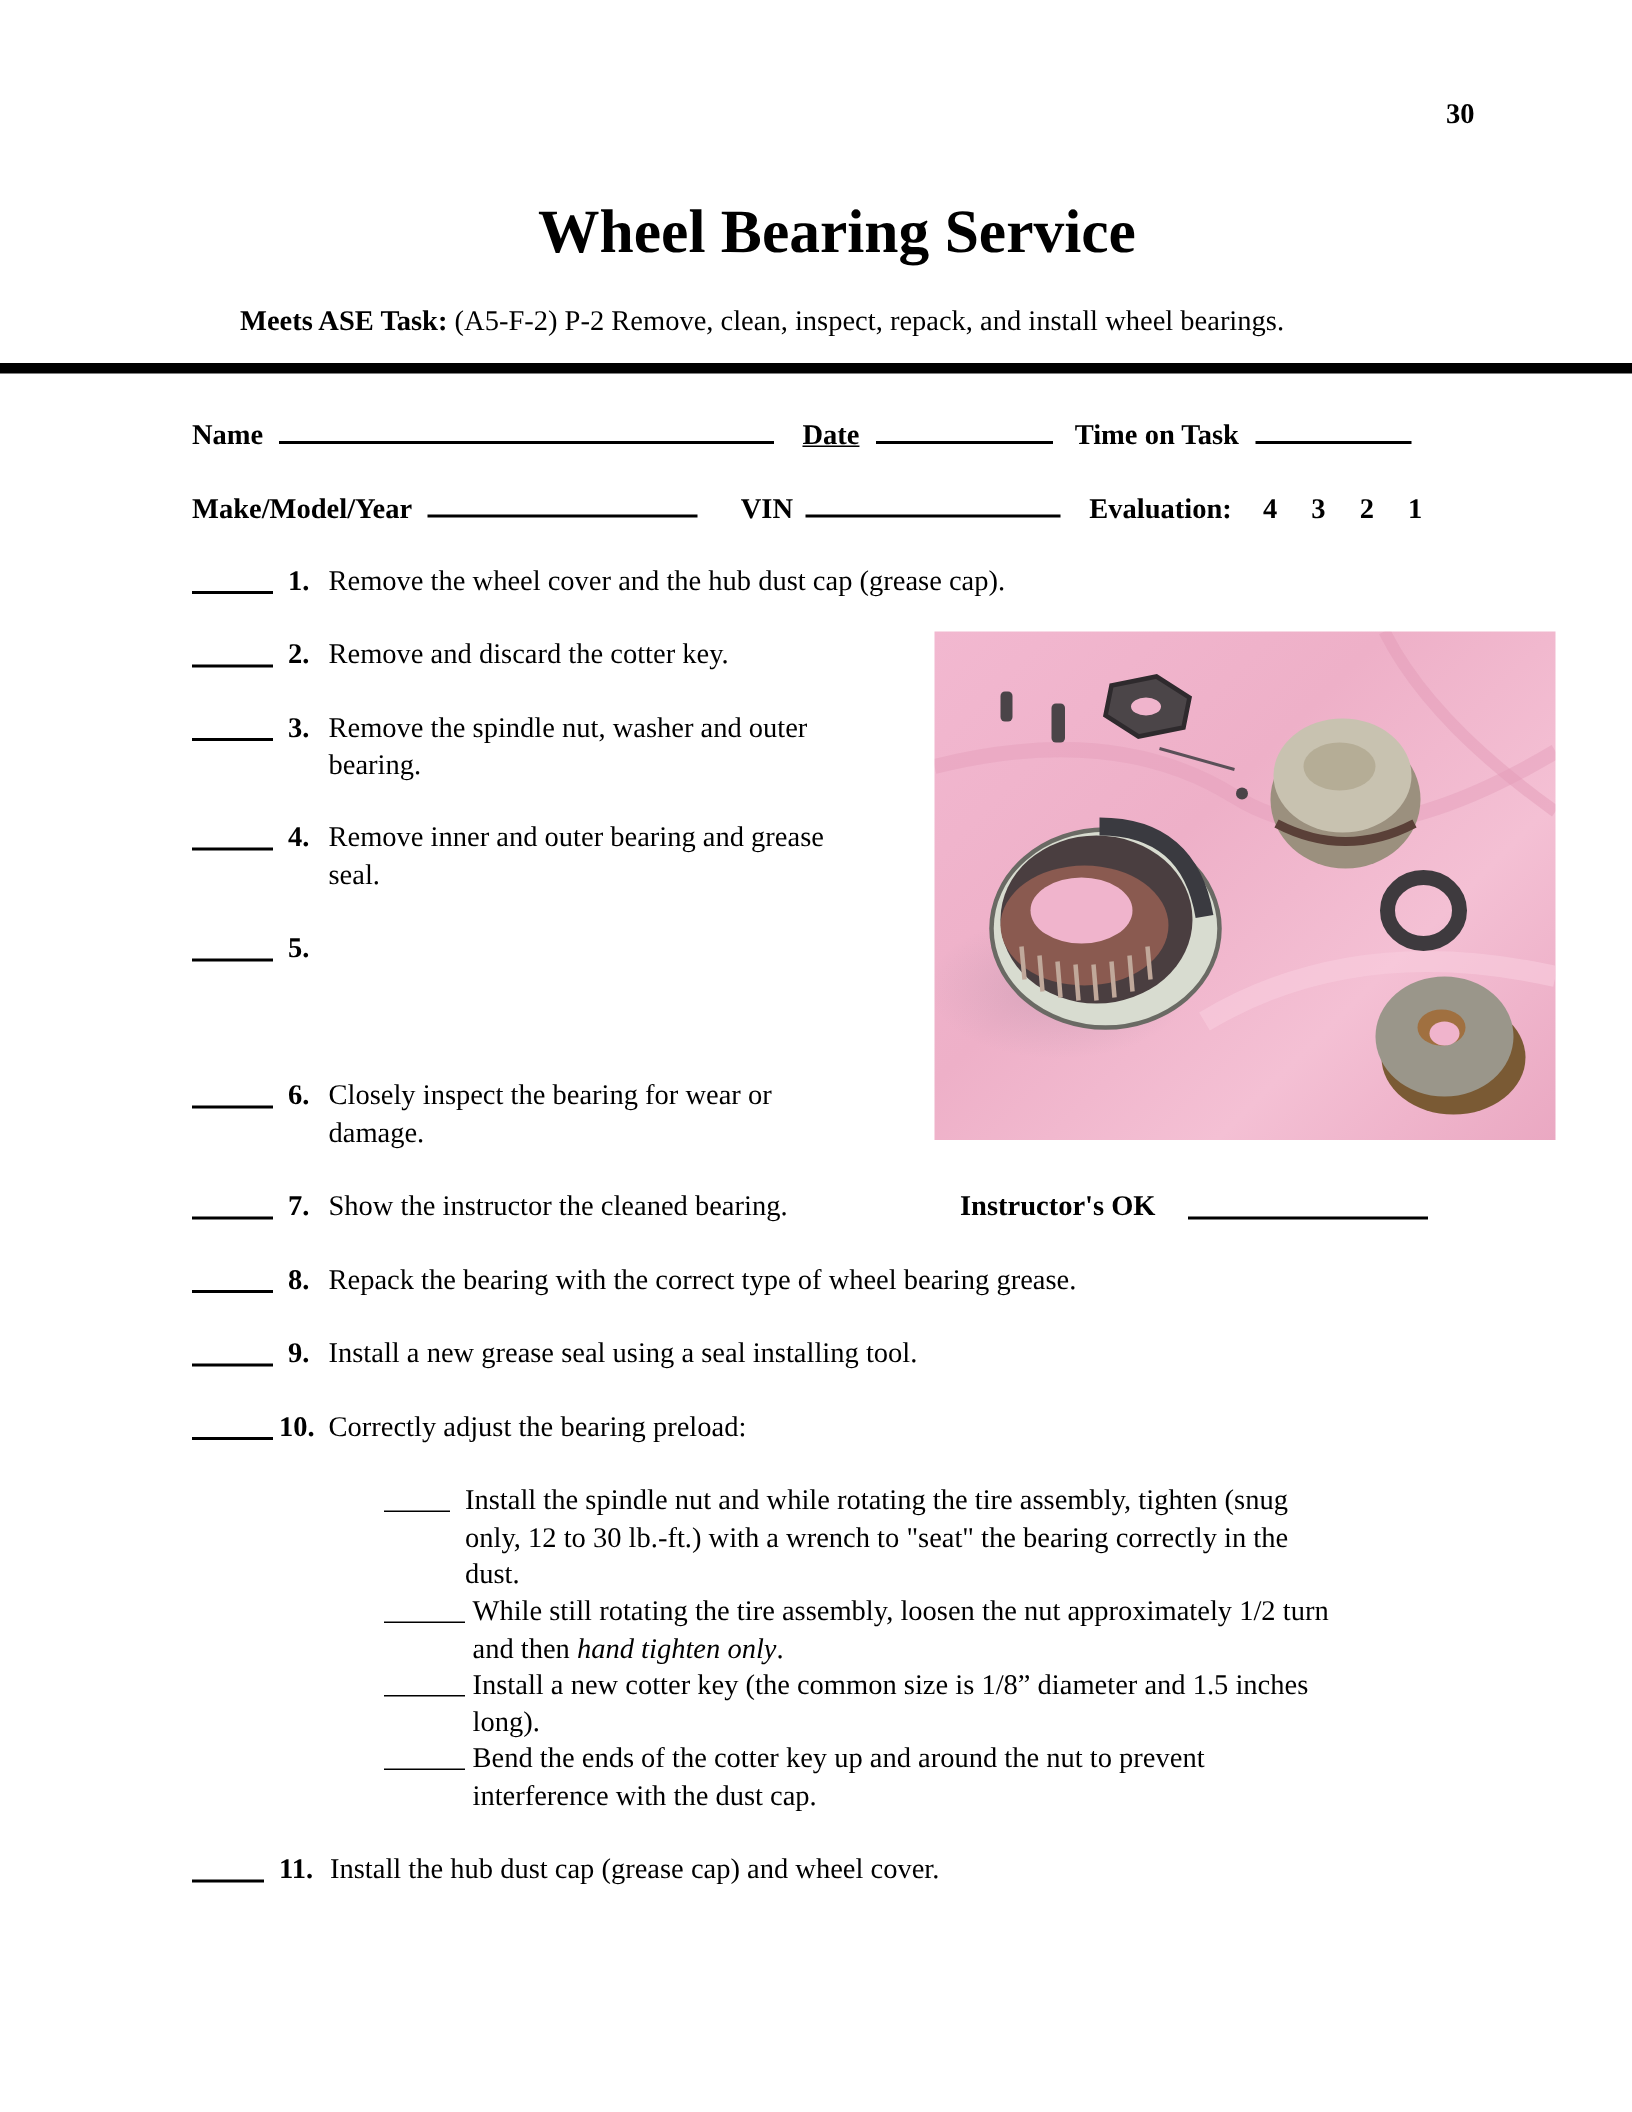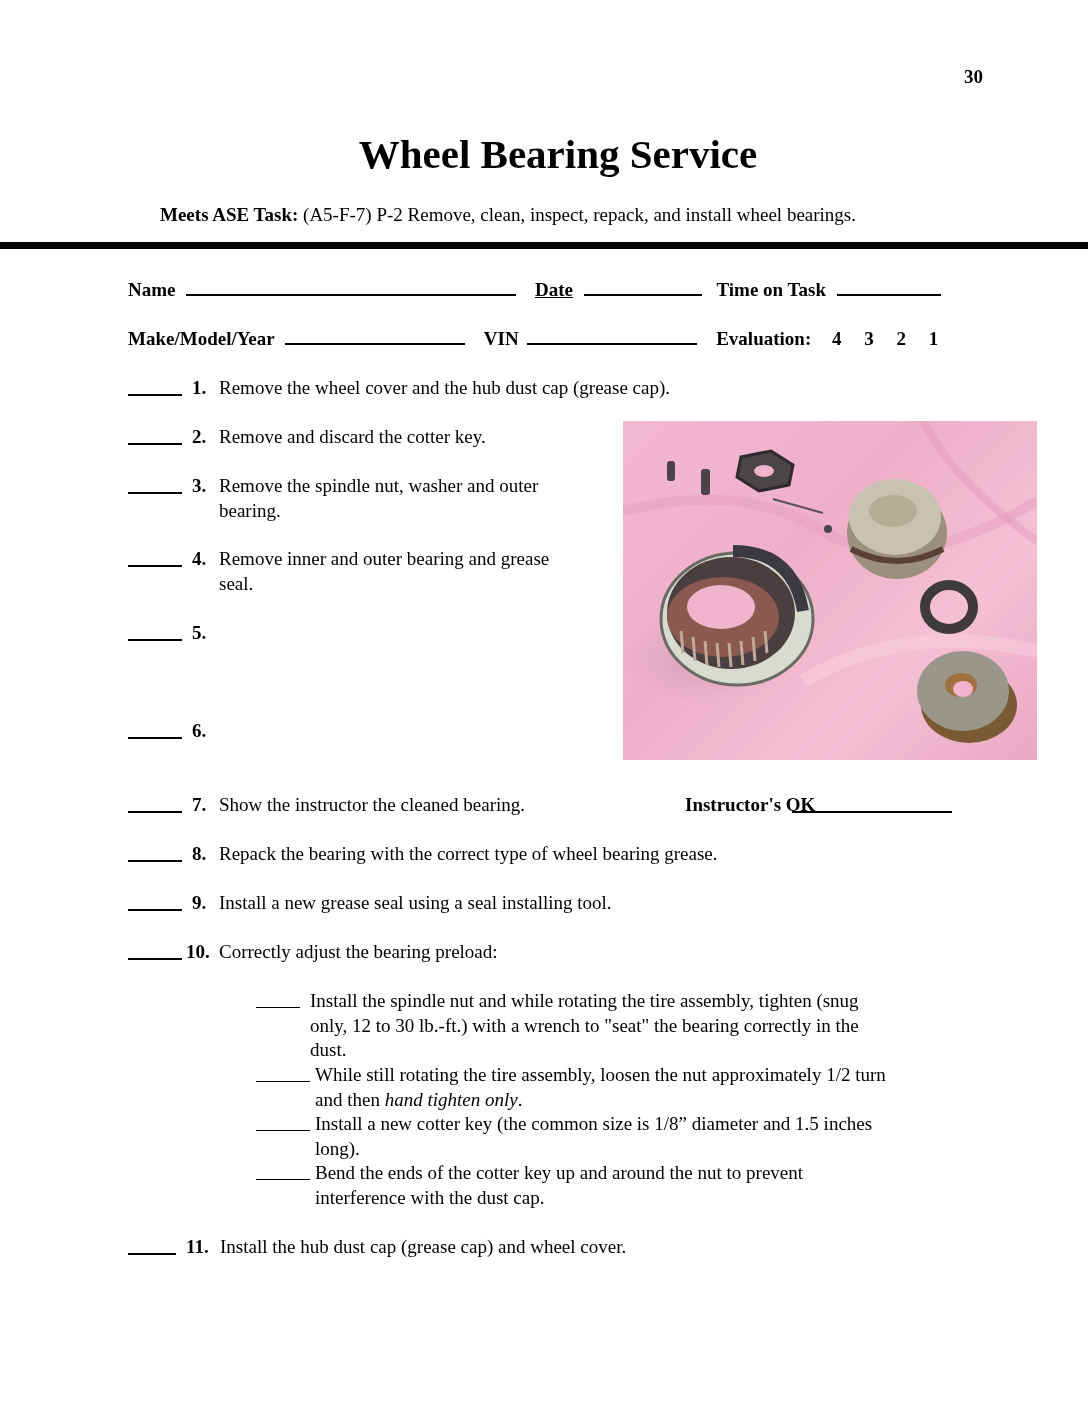--- a/index.html
+++ b/index.html
@@ -35,37 +35,37 @@
       linear-gradient(135deg, #f2b8d0 0%, #eeb0c8 40%, #f4c0d4 70%, #eaa8c2 100%);
     overflow: hidden;
   }
 </style>
 </head>
 <body>
 
 <div class="abs page-num">30</div>
 <div class="abs title">Wheel Bearing Service</div>
 <div class="abs ase">
-  <b>Meets ASE Task:</b><span> (A5-F-7) P-2  Remove, clean, inspect, repack, and install wheel bearings.</span>
+  <b>Meets ASE Task:</b><span> (A5-F-2) P-2  Remove, clean, inspect, repack, and install wheel bearings.</span>
 </div>
 <div class="abs rule"></div>
 
 <div class="abs field-row" style="left:128px; top:278px;">
   <span>Name</span>
   <span class="line" style="width:330px; margin-left:6px;"></span>
   <span style="margin-left:14px;text-decoration:underline;">Date</span>
   <span class="line" style="width:118px; margin-left:6px;"></span>
   <span style="margin-left:10px;">Time on Task</span>
   <span class="line" style="width:104px; margin-left:6px;"></span>
 </div>
 
 <div class="abs field-row" style="left:128px; top:327px;">
   <span>Make/Model/Year</span>
   <span class="line" style="width:180px; margin-left:6px;"></span>
-  <span style="margin-left:14px;">VIN</span>
+  <span style="margin-left:24px;">VIN</span>
   <span class="line" style="width:170px; margin-left:4px;"></span>
   <span style="margin-left:14px;text-align:center;">Evaluation:</span>
   <span class="eval-num" style="margin-left:16px;">4</span>
   <span class="eval-num">3</span>
   <span class="eval-num">2</span>
   <span class="eval-num">1</span>
 </div>
 
 <div class="abs step" style="top:376px; width:900px; height:26px;">
   <span class="blank"></span>
@@ -98,27 +98,31 @@
 </div>
 
 <div class="abs step" style="top:621px; width:480px; height:75px;">
   <span class="blank"></span>
   <span class="num">5.</span>
 </div>
 
 <div class="abs step" style="top:719px; width:480px; height:50px;">
   <span class="blank"></span>
   <span class="num">6.</span>
+  <span class="txt" style="white-space:nowrap;">
+    <span>Closely inspect the bearing for wear or</span><br>
+    <span>damage.</span>
+  </span>
 </div>
 
 <div class="abs step" style="top:793px; width:840px; height:26px;">
   <span class="blank"></span>
   <span class="num">7.</span>
   <span class="txt" style="white-space:nowrap;">Show the instructor the cleaned bearing.</span>
-  <span style="position:absolute; left:512px; font-weight:bold; white-space:nowrap;margin-left:45px;">Instructor's OK</span>
+  <span style="position:absolute; left:512px; font-weight:bold; white-space:nowrap;">Instructor's OK</span>
   <span style="position:absolute; left:664px; top:18px; width:160px; border-bottom:2px solid #000;"></span>
 </div>
 
 <div class="abs step" style="top:842px; width:900px; height:26px;">
   <span class="blank"></span>
   <span class="num">8.</span>
   <span class="txt" style="white-space:nowrap;">Repack the bearing with the correct type of wheel bearing grease.</span>
 </div>
 
 <div class="abs step" style="top:891px; width:900px; height:26px;">

